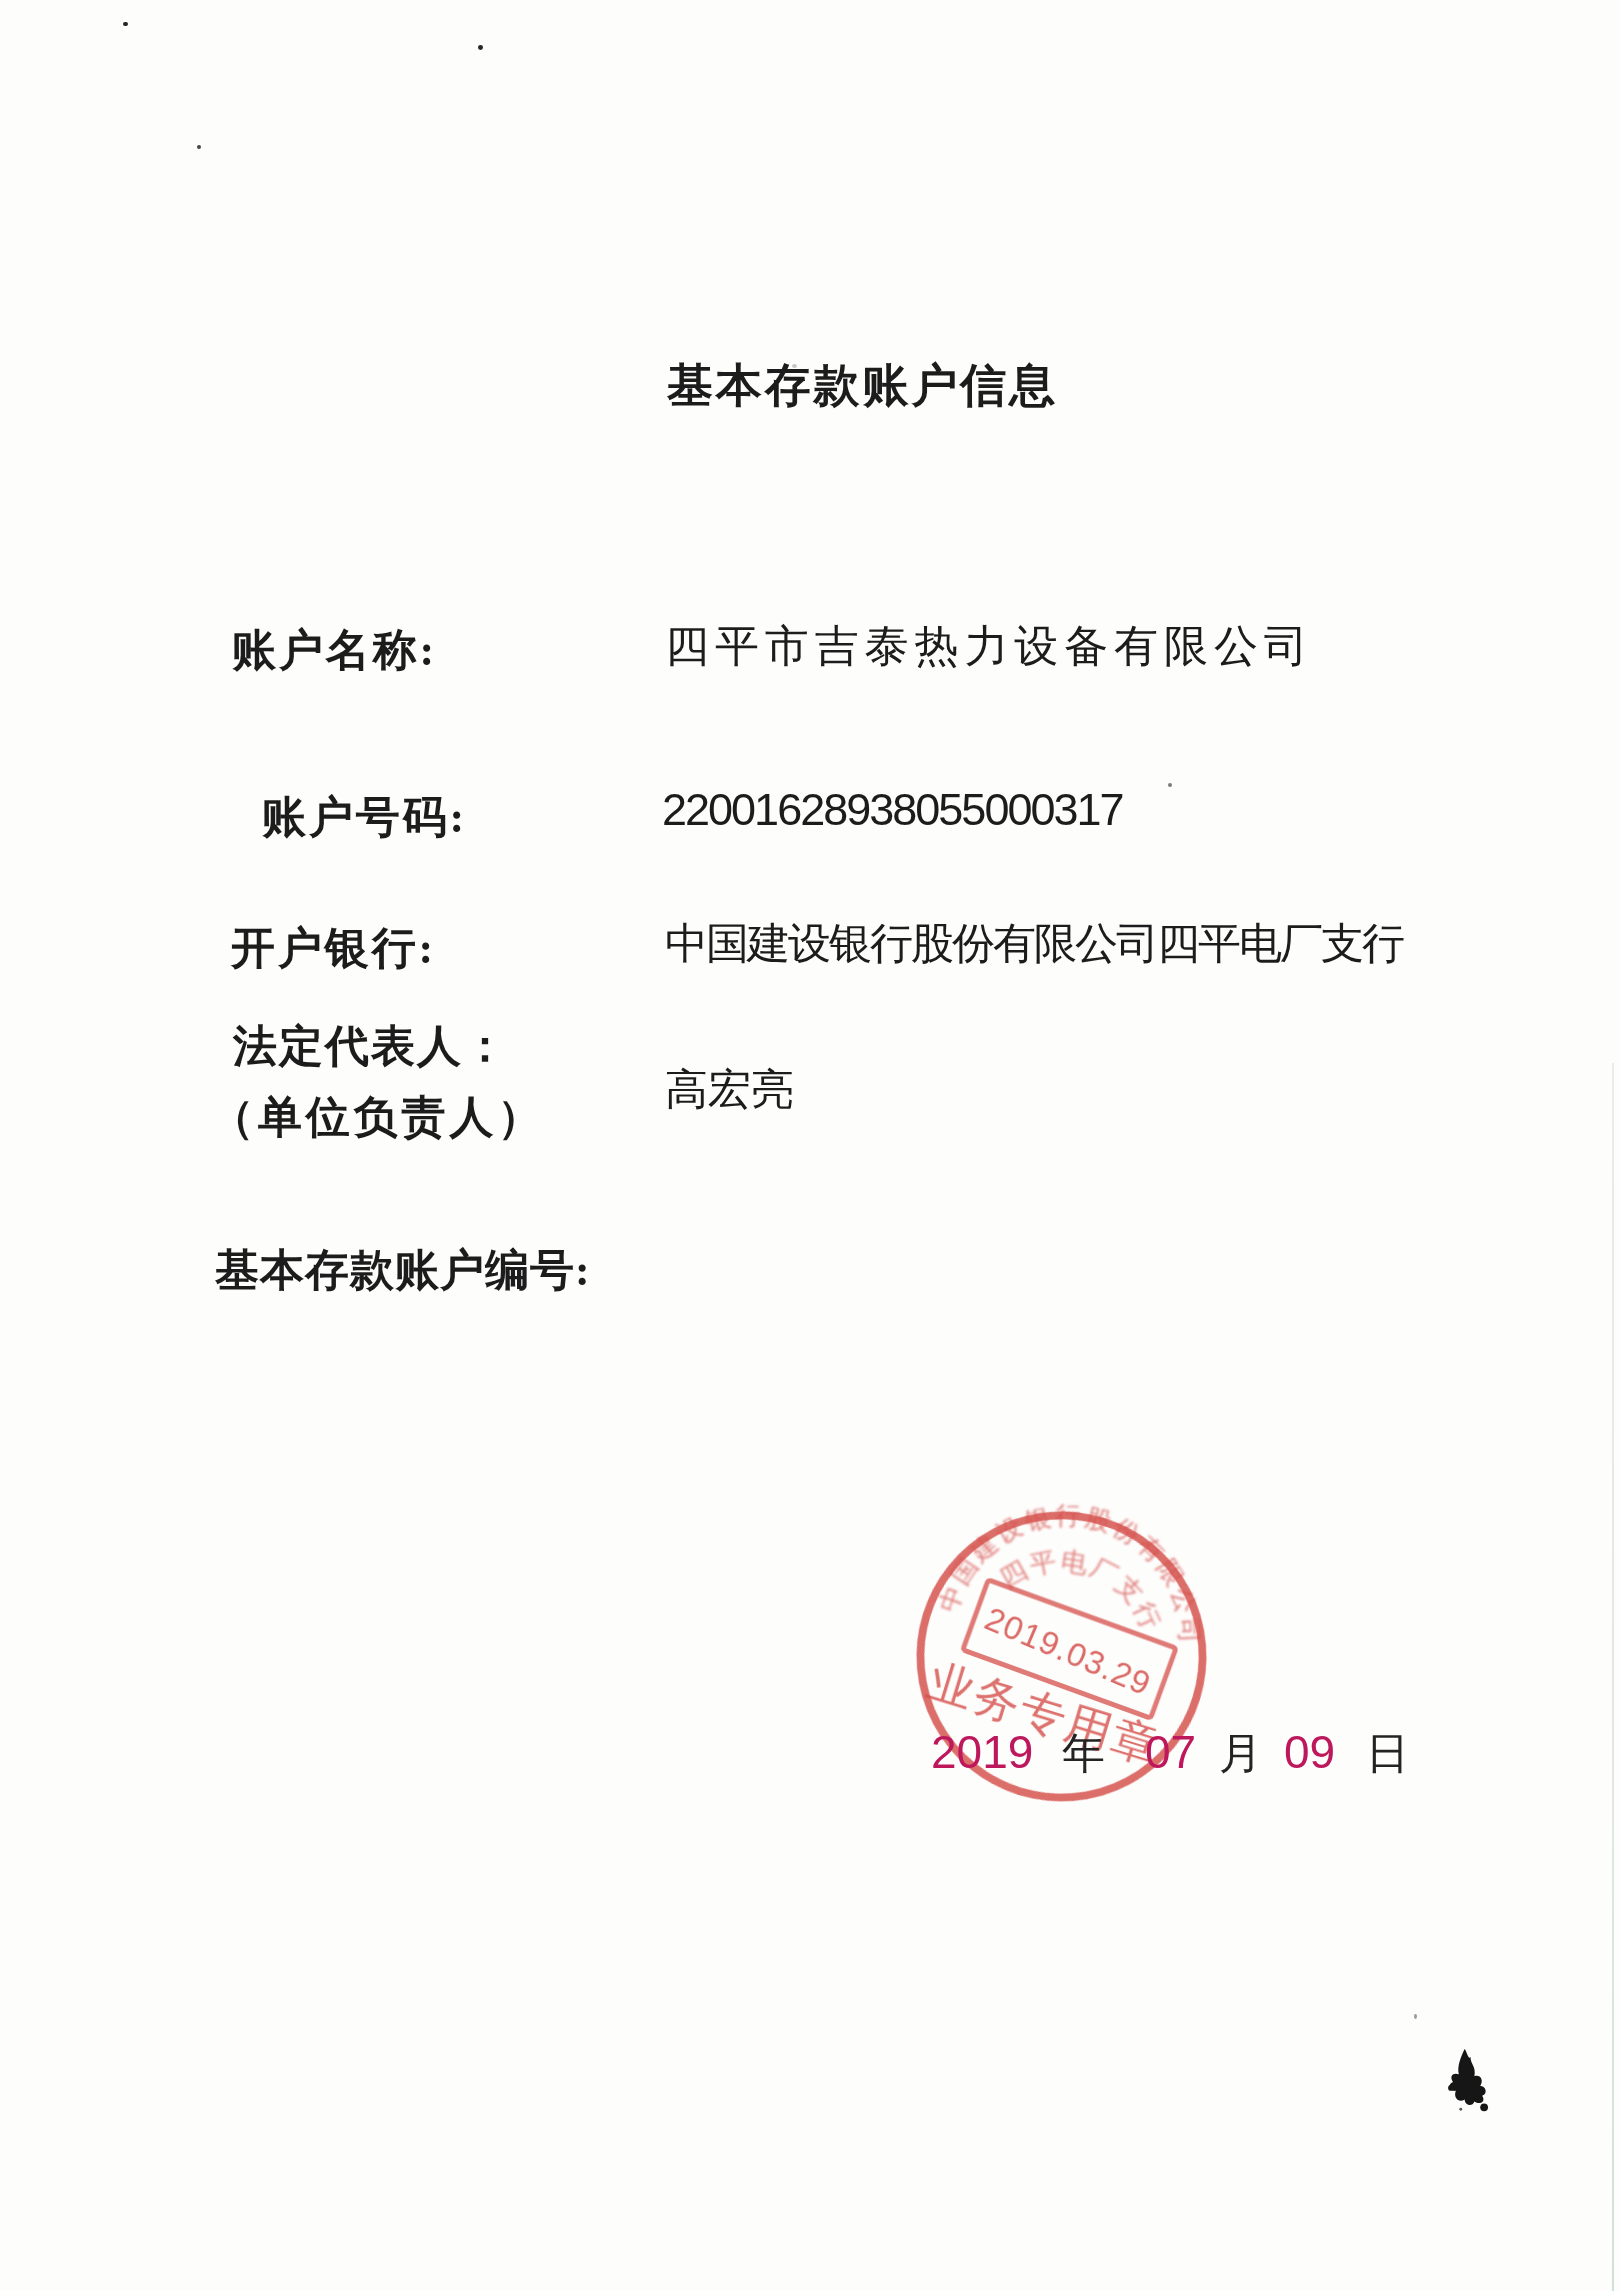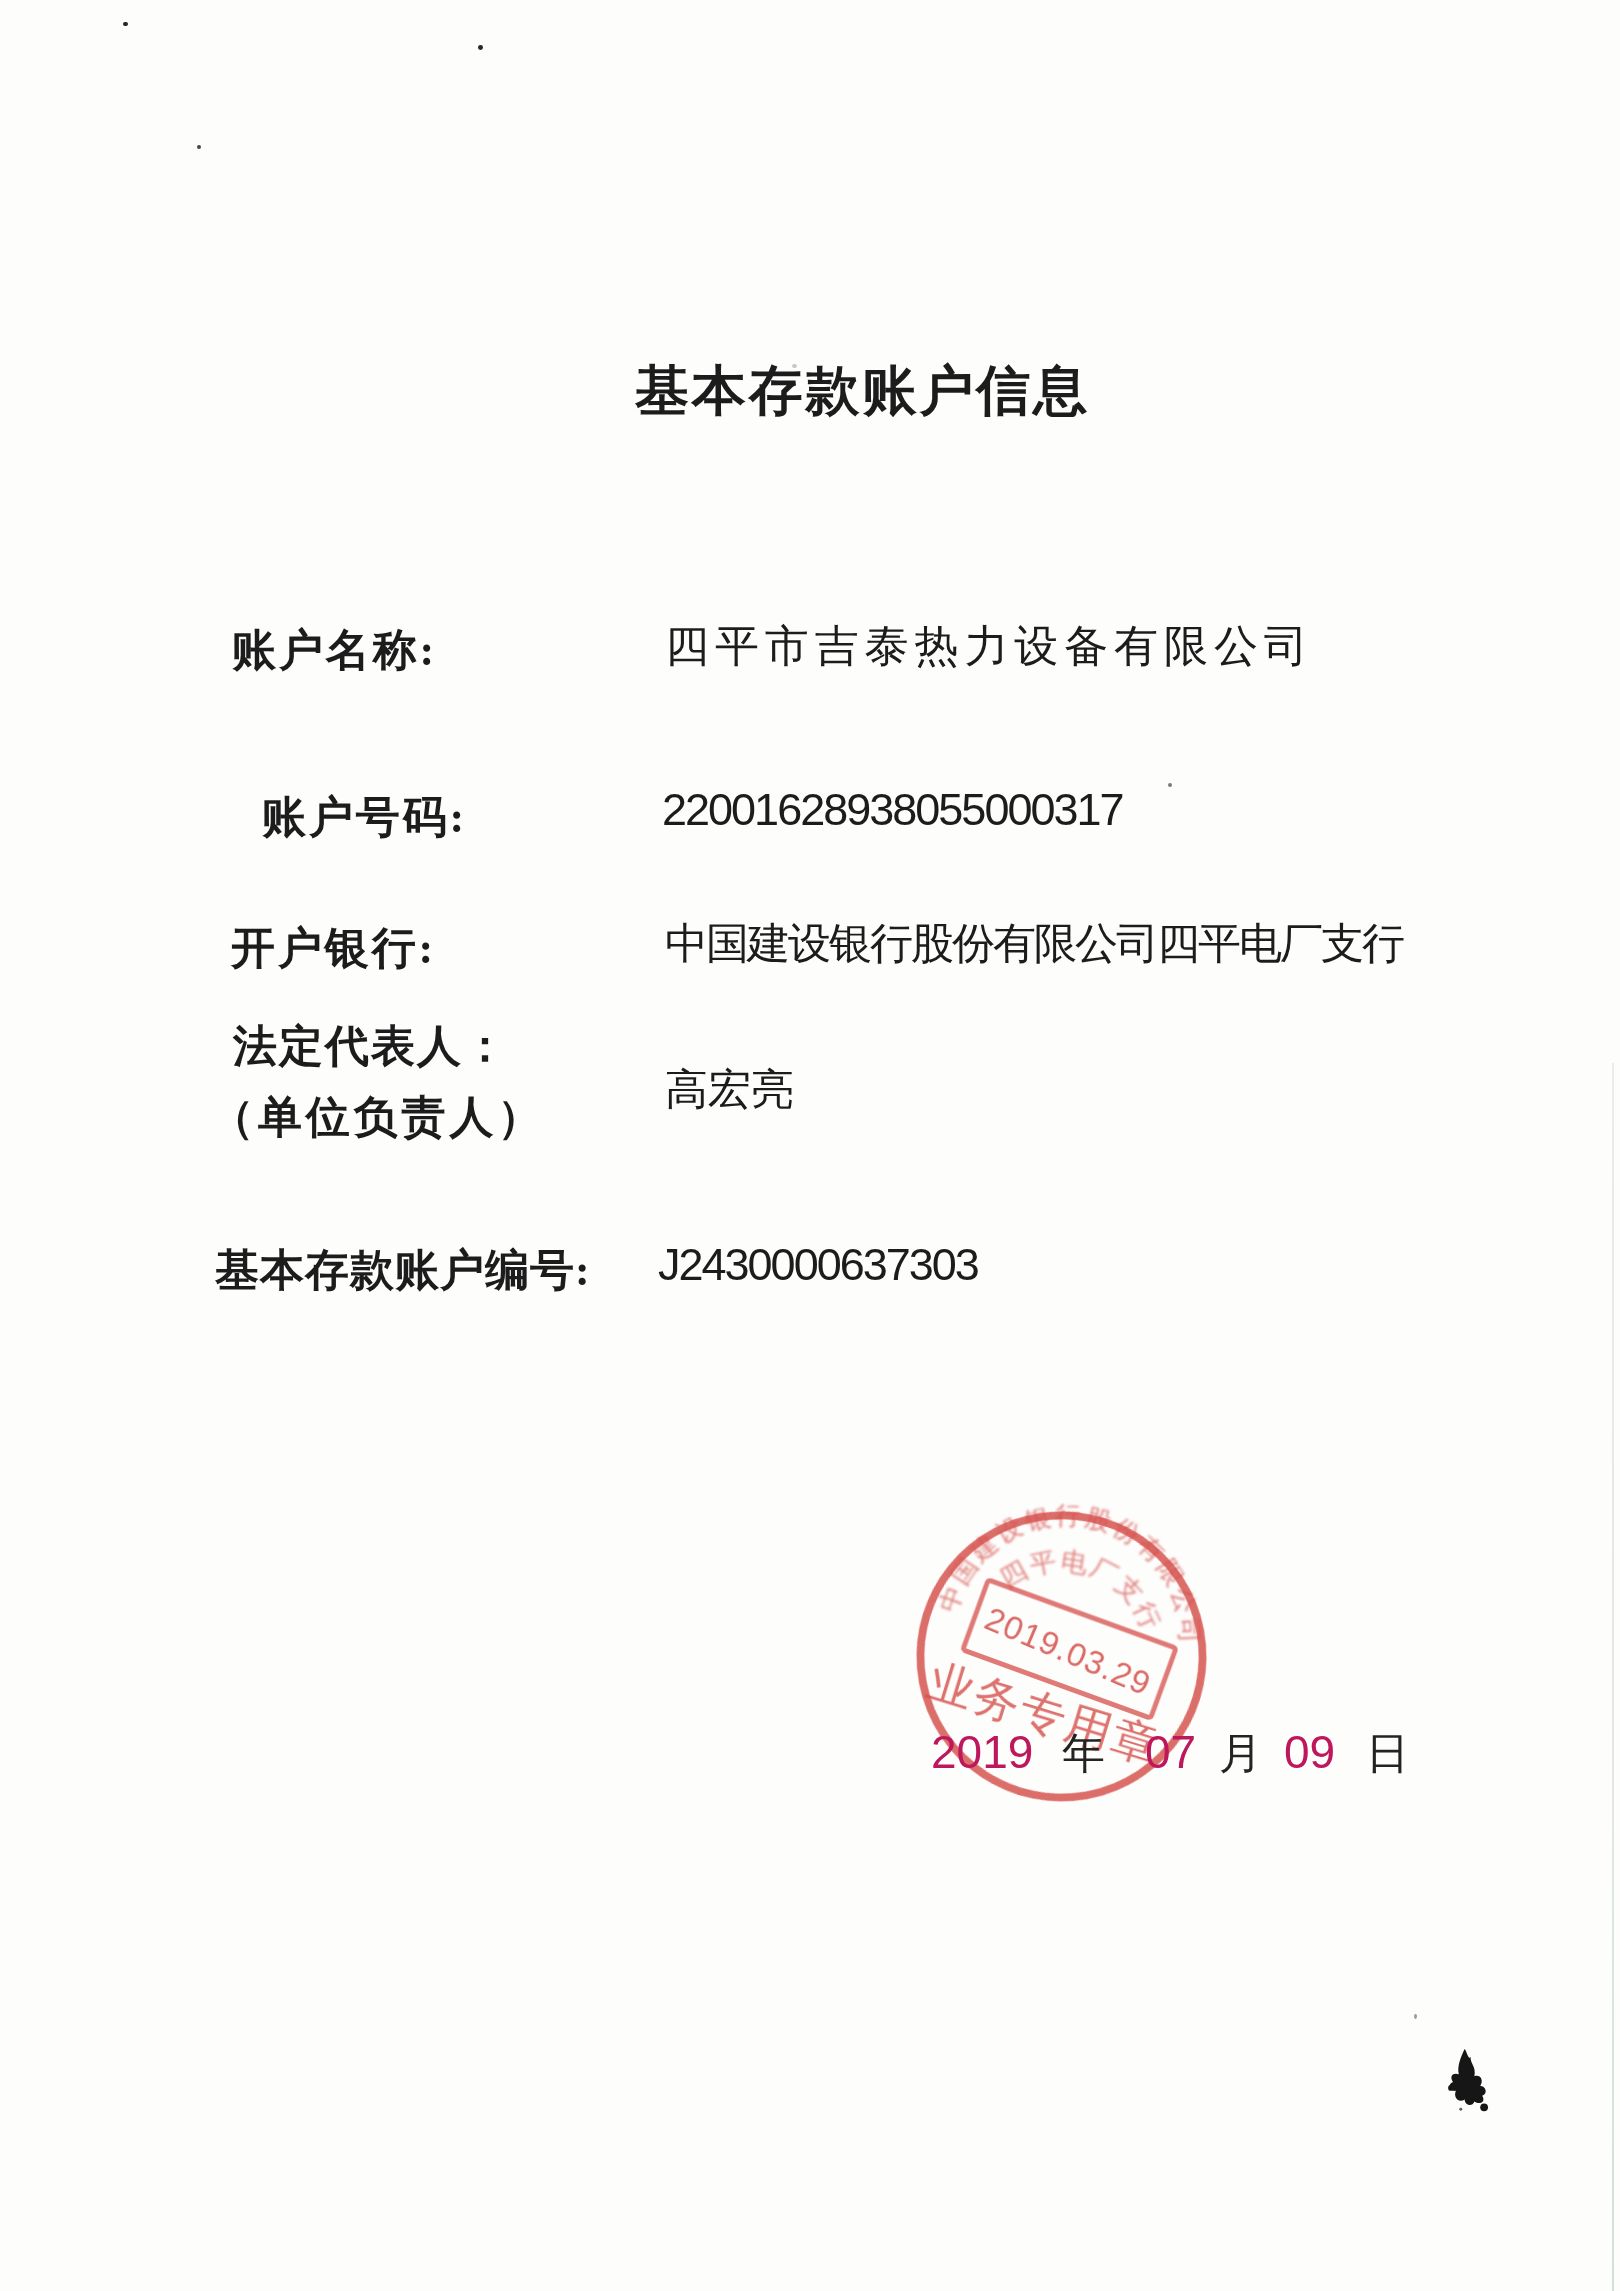--- a/index.html
+++ b/index.html
@@ -8,21 +8,21 @@
     width:1620px;height:2292px;
     margin:0 auto;
     background:#fdfdfc;
     font-family:"Liberation Serif", serif;
     color:#1c1c1c;
     overflow:hidden;
   }
   .title{
     position:absolute;left:549px;top:355px;width:627px;
     margin:0;text-align:center;
-    font-size:54px;font-weight:bold;letter-spacing:2.9px;
+    font-size:46px;font-weight:bold;letter-spacing:2.9px;
     font-family:"Liberation Serif", serif;
   }
   .field-label{
     position:absolute;
     font-size:44px;font-weight:bold;letter-spacing:2.9px;
     white-space:nowrap;
   }
   .field-value{
     position:absolute;
     font-size:43px;font-weight:normal;letter-spacing:3.9px;
@@ -80,21 +80,20 @@
   <span class="field-value v-number num">22001628938055000317</span>
 
   <span class="field-label l-bank">开户银行:</span>
   <span class="field-value v-bank">中国建设银行股份有限公司四平电厂支行</span>
 
   <span class="field-label l-legal1">法定代表人：</span>
   <span class="field-label l-legal2">（单位负责人）</span>
   <span class="field-value v-legal">高宏亮</span>
 
   <span class="field-label l-basic">基本存款账户编号:</span>
-  <span class="field-value v-basic num">J2430000637303</span>
 
   <svg class="stamp-svg" width="337" height="337" viewBox="-172 -172 344 344" xmlns="http://www.w3.org/2000/svg">
     <defs>
       <path id="ringArc" d="M -115.6 -10.1 A 116 116 0 1 1 115.6 -10.1" fill="none"></path>
       <path id="branchArc" d="M -72.9 -49.2 A 88 88 0 0 1 72.9 -49.2" fill="none"></path>
       <filter id="blurA">
           <feGaussianBlur stdDeviation="0.9"></feGaussianBlur>
         </filter>
       <filter id="blurB">
           <feGaussianBlur stdDeviation="0.6"></feGaussianBlur>

